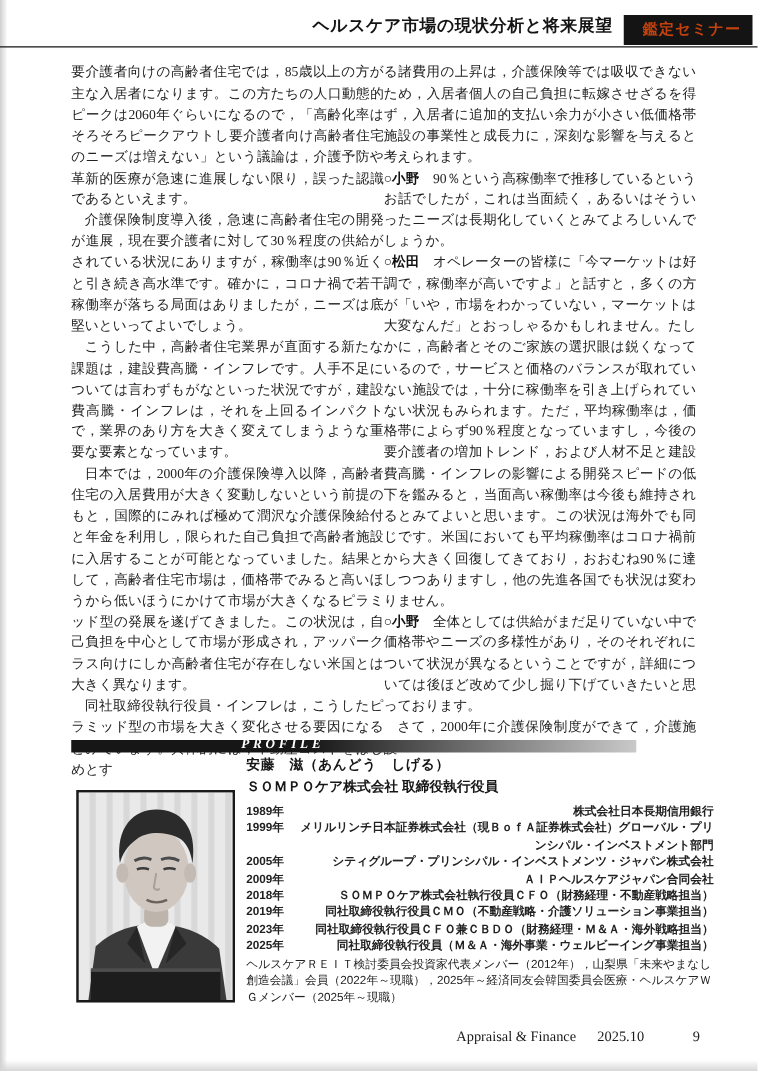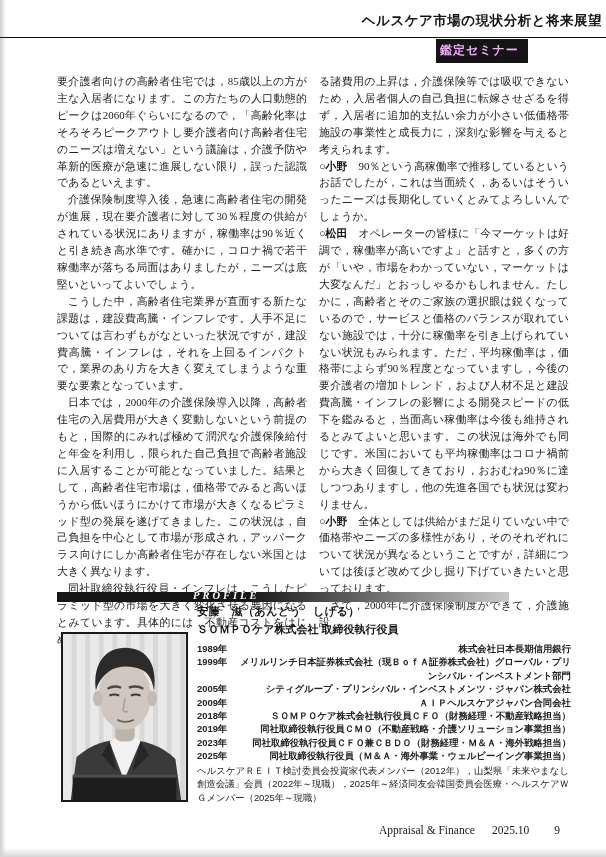--- a/index.html
+++ b/index.html
@@ -8,36 +8,36 @@
     font-family:"Liberation Serif","DejaVu Serif",serif;color:#1c1c1c;
     overflow:hidden;
   }
   
   .edge-left{position:absolute;left:0;top:0;width:6px;height:857px;
     background:linear-gradient(to right,#cfcfcf,rgba(255,255,255,0));}
   .edge-bottom{position:absolute;left:0;bottom:0;width:606px;height:9px;
     background:linear-gradient(to top,#d6d6d6,rgba(255,255,255,0));}
 
   
-  .header{position:absolute;top:12px;right:4px;display:flex;align-items:center;gap:9px;flex-direction:column;}
+  .header{position:absolute;top:12px;right:4px;display:flex;gap:9px;}
   .header-title{
     font-family:"Liberation Sans","DejaVu Sans",sans-serif;
     font-weight:bold;font-size:13.5px;letter-spacing:.5px;color:#141414;
   }
   .seminar-badge{
-    background:#141414;color:#f0abfc;
+    background:#141414;color:#c2410c;
     font-family:"Liberation Sans","DejaVu Sans",sans-serif;
     font-weight:bold;font-size:12px;letter-spacing:1px;
-    padding:3px 9px 4px 4px;
+    padding:3px 9px 4px 15px;
   }
   .header-rule{position:absolute;top:37px;left:0;width:606px;height:0;
     border-top:1.6px solid #141414;}
 
   
-  .columns{position:absolute;top:73px;left:57px;width:512px;display:flex;gap:12px;}
+  .columns{position:absolute;top:50px;left:57px;width:512px;display:flex;}
   .col{width:250px;font-size:10.9px;line-height:16.9px;text-align:justify;
     color:#222;letter-spacing:0;}
   .para{margin:0;}
   .para.indent{text-indent:1em;}
   .speaker{font-family:"Liberation Sans","DejaVu Sans",sans-serif;font-weight:bold;color:#111;}
 
   
   .profile-bar{position:absolute;top:592px;left:57px;width:452px;height:10px;
     background:linear-gradient(90deg,#161616 0%,#161616 42%,#c9c9c9 100%);}
   .profile-bar-label{
@@ -64,21 +64,21 @@
   .career-row .desc{flex:1;text-align:right;}
 
   .profile-additional{position:absolute;left:197px;top:764px;width:372px;
     font-family:"Liberation Sans","DejaVu Sans",sans-serif;
     font-size:9.4px;line-height:13.4px;font-weight:400;color:#222;text-align:justify;}
 
   
   .footer{position:absolute;top:824px;right:46px;display:flex;align-items:baseline;
     font-family:"Liberation Serif","DejaVu Serif",serif;font-size:11.5px;color:#1a1a1a;}
   .footer .journal{margin-right:17px;}
-  .footer .issue{margin-right:25px;}
+  .footer .issue{margin-right:39px;}
 </style>
 </head>
 <body>
 
 <div class="edge-left"></div>
 <div class="edge-bottom"></div>
 
 <div class="header">
   <span class="header-title">ヘルスケア市場の現状分析と将来展望</span>
   <span class="seminar-badge">鑑定セミナー</span>

